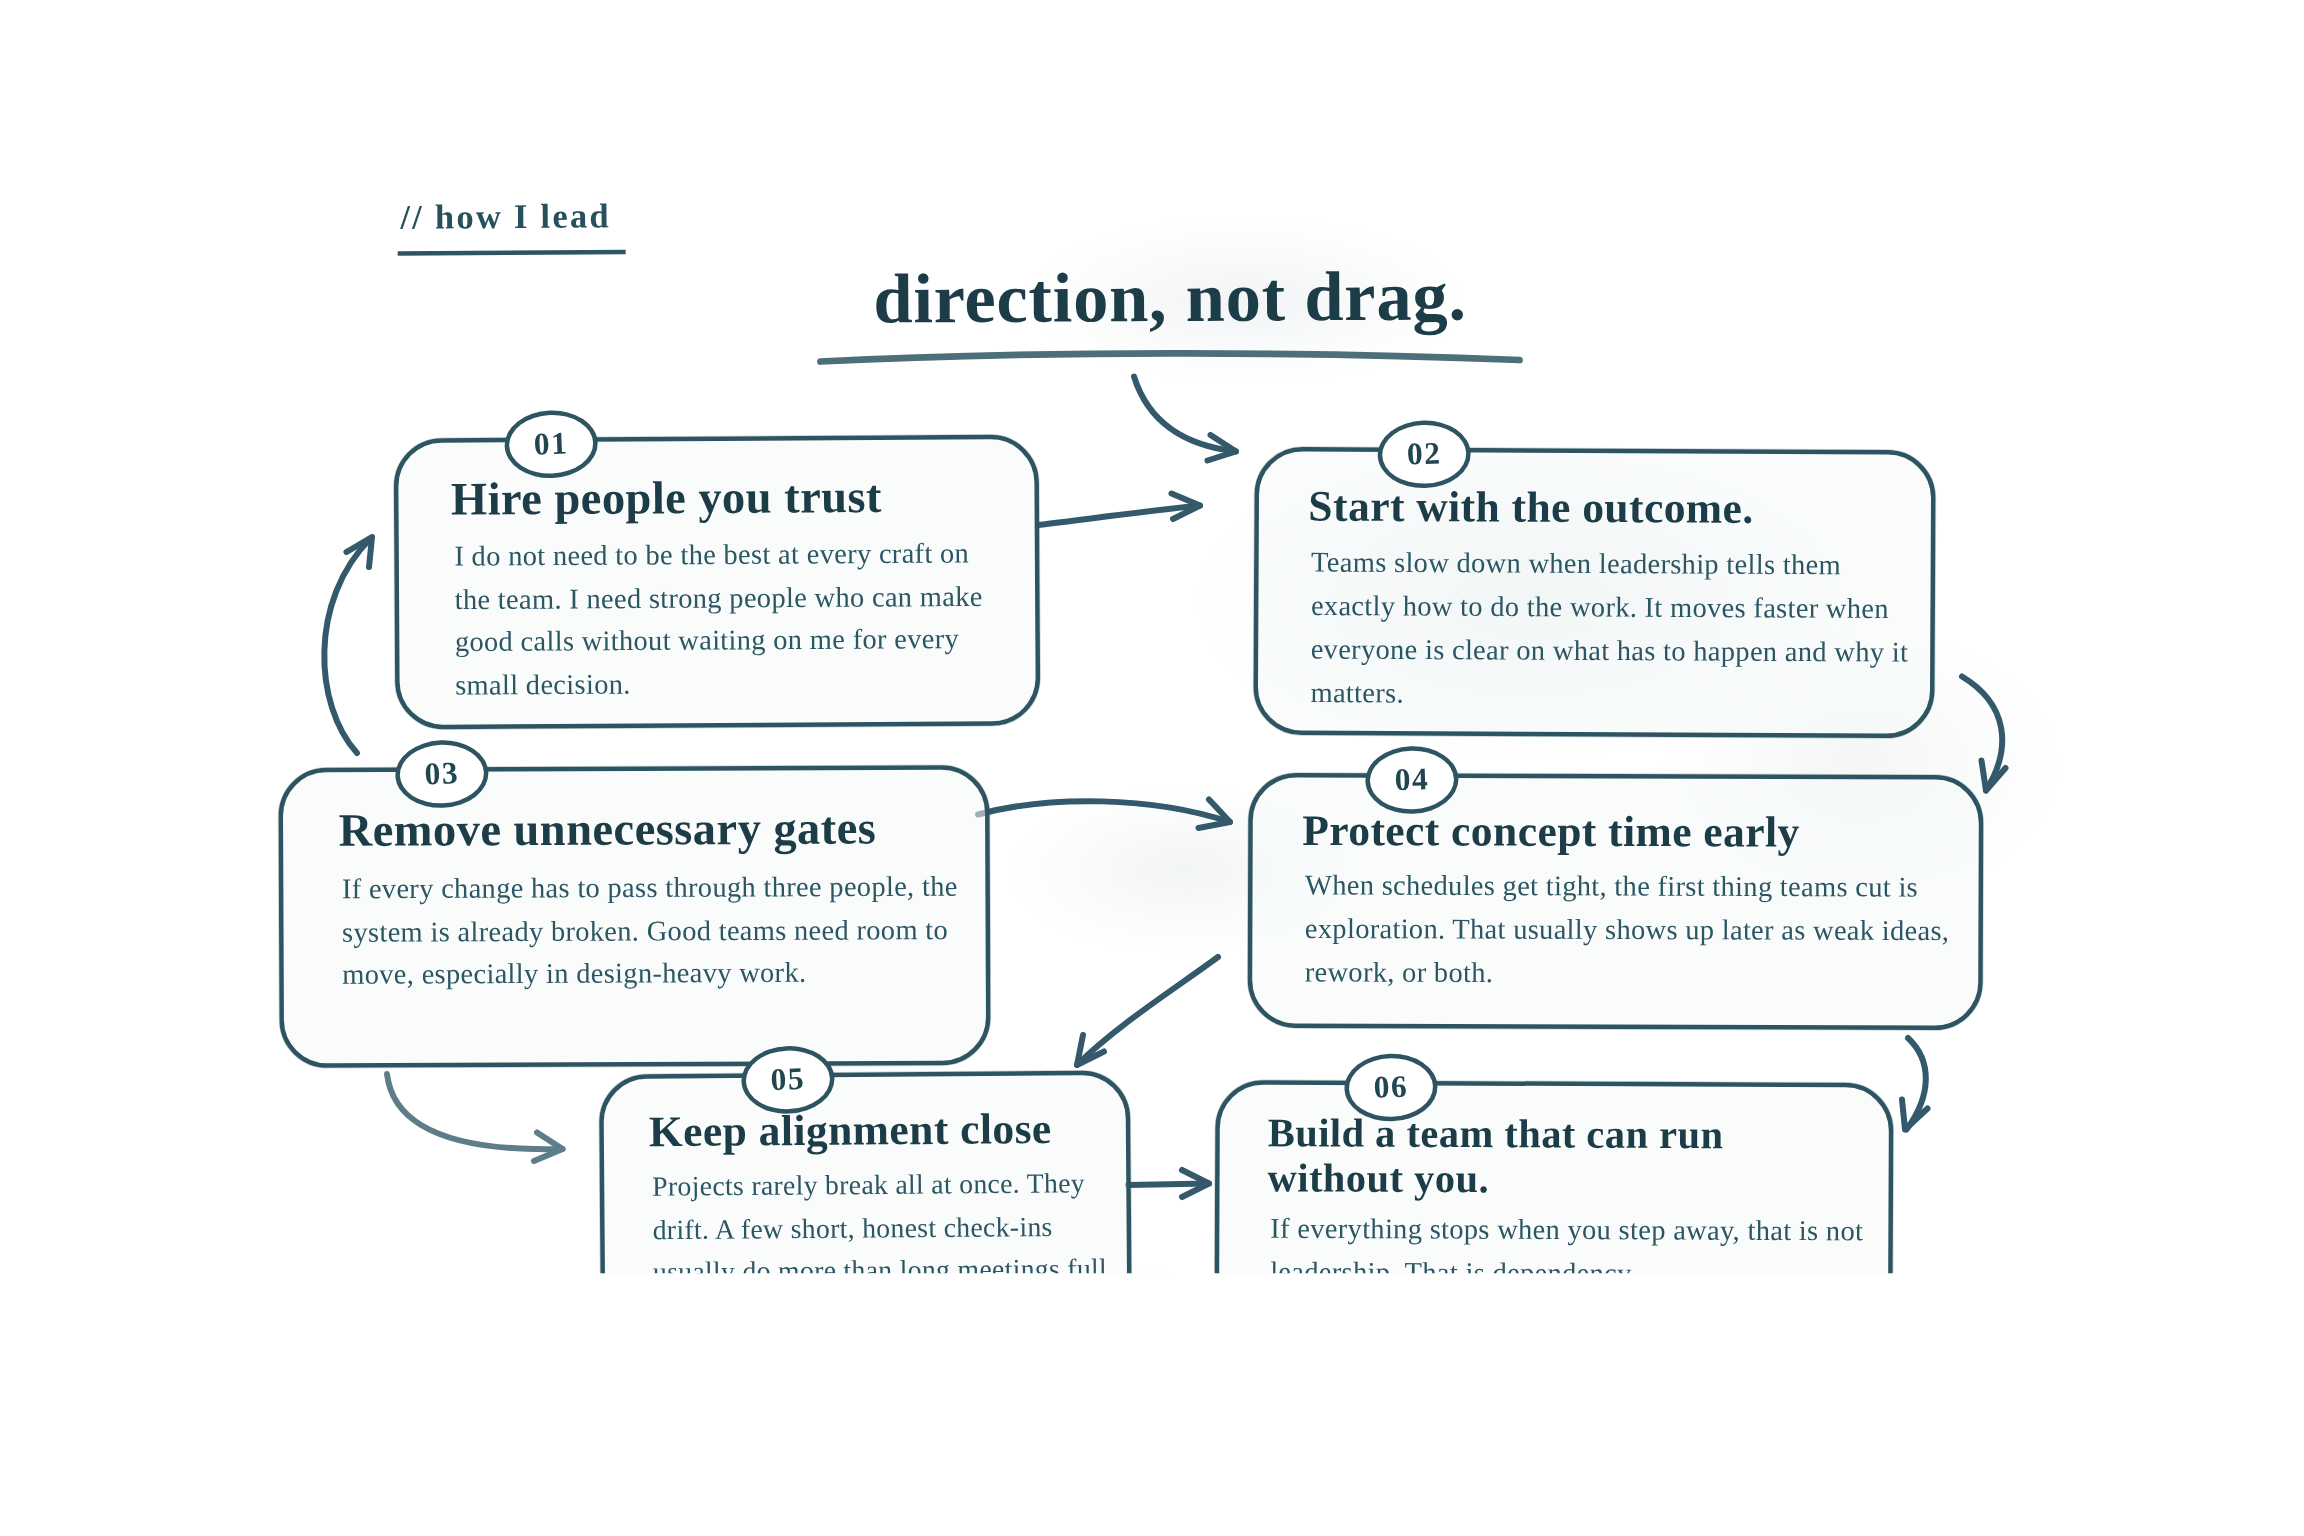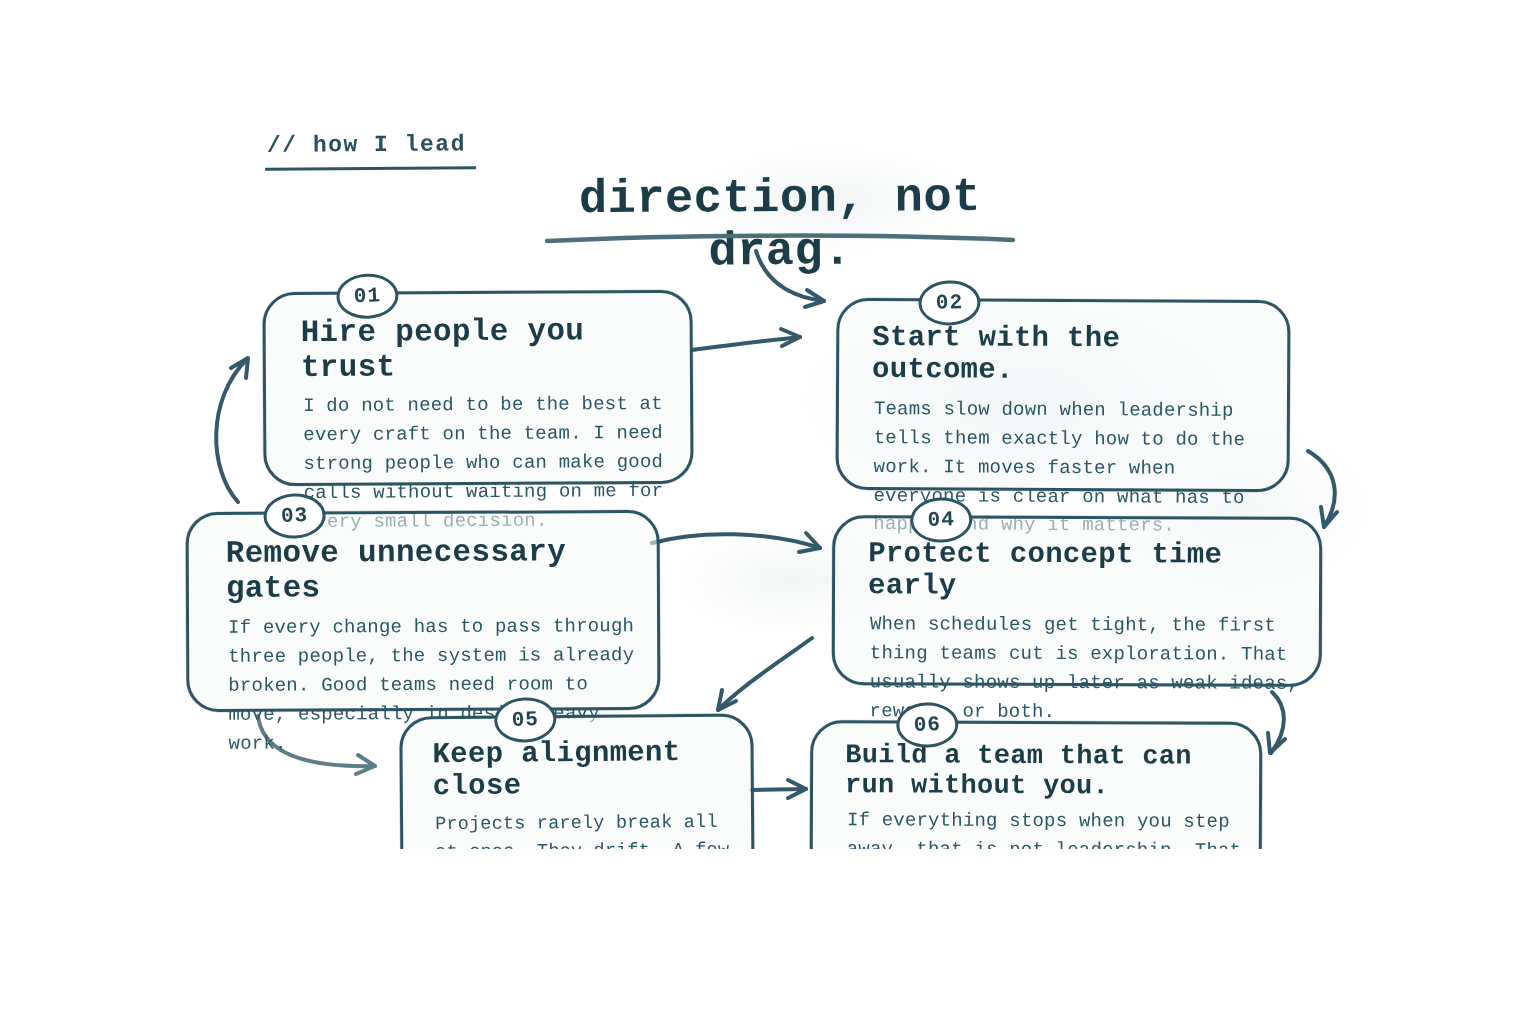--- a/index.html
+++ b/index.html
@@ -1,19 +1,19 @@
 <!DOCTYPE html>
 <html><head>
 <meta charset="utf-8">
 <style>
   html,body{margin:0;padding:0;background:#ffffff;}
   #canvas{
     position:relative;width:1536px;height:849px;overflow:hidden;
     background:#ffffff;
-    font-family:Liberation Mono, monospace;
+    font-family:Liberation Serif, serif;
     color:#1d3e49;
   }
   
   .smudge{position:absolute;pointer-events:none;border-radius:50%;}
   .smudge.s1{left:700px;top:250px;width:640px;height:300px;
     background:radial-gradient(closest-side,rgba(203,212,215,0.30),rgba(203,212,215,0) 70%);}
   .smudge.s2{left:620px;top:120px;width:420px;height:160px;
     background:radial-gradient(closest-side,rgba(208,216,219,0.28),rgba(208,216,219,0) 70%);}
   .smudge.s3{left:620px;top:500px;width:340px;height:160px;
     background:radial-gradient(closest-side,rgba(206,215,217,0.25),rgba(206,215,217,0) 70%);}

